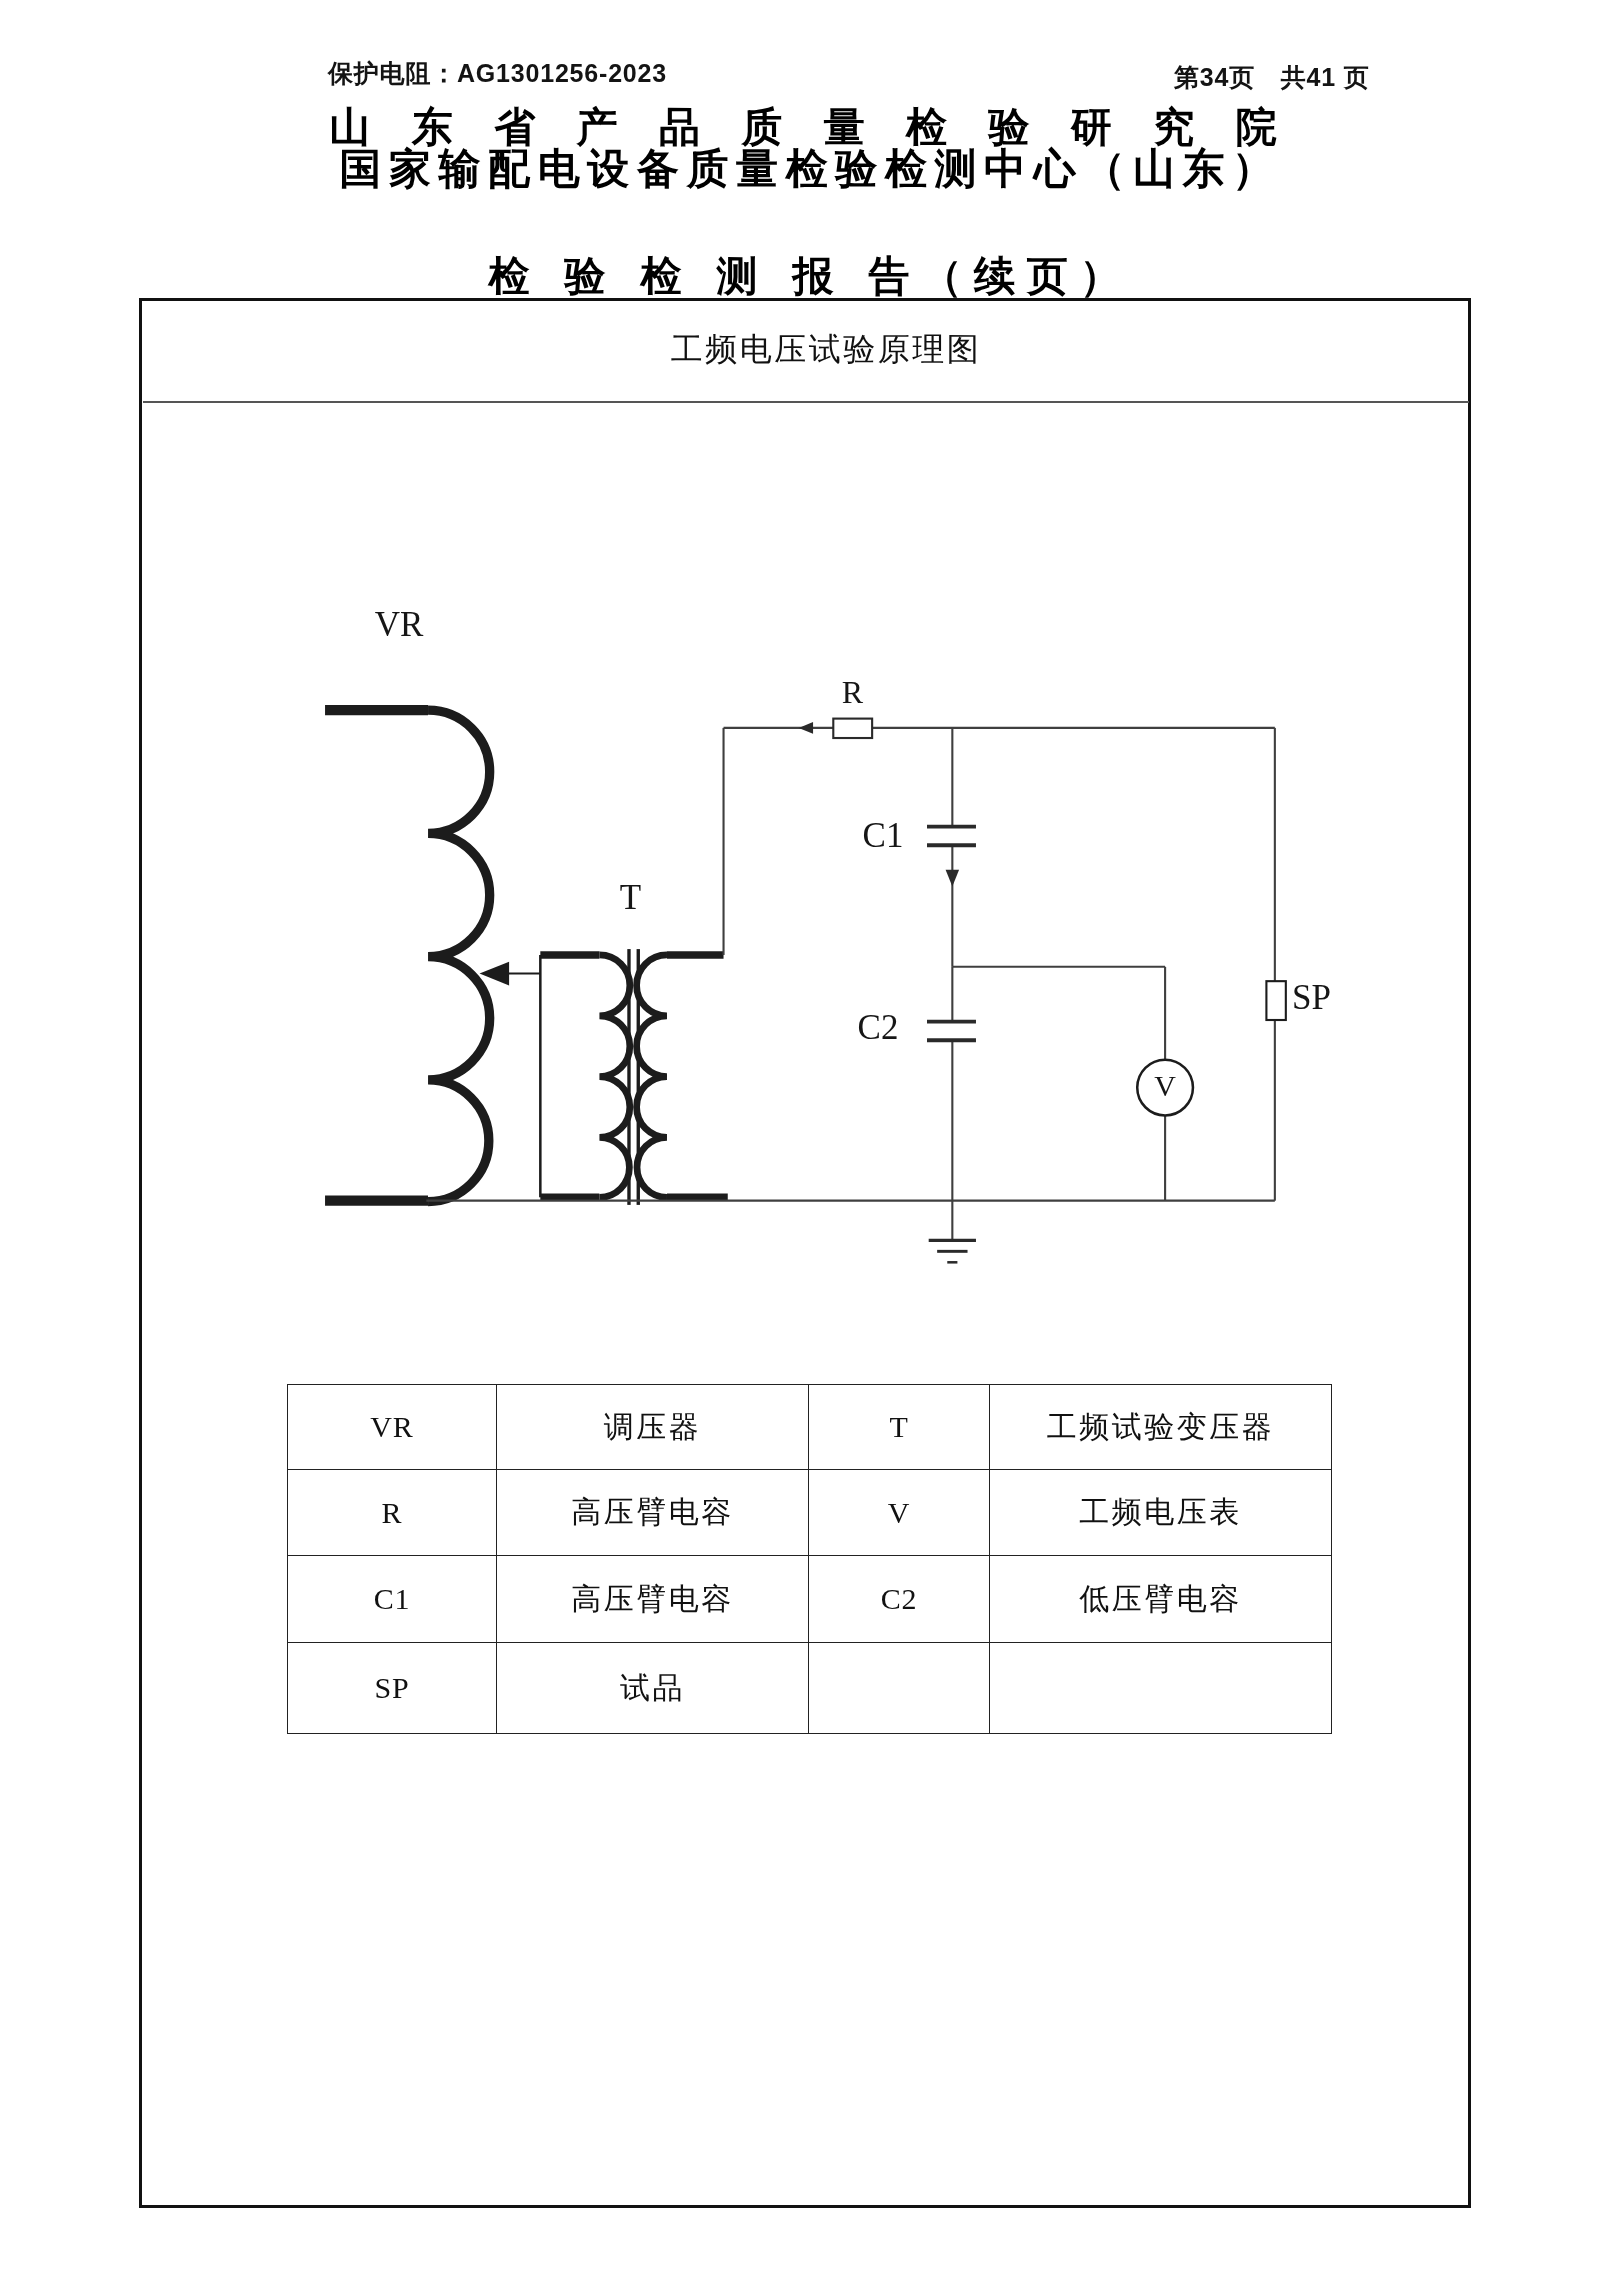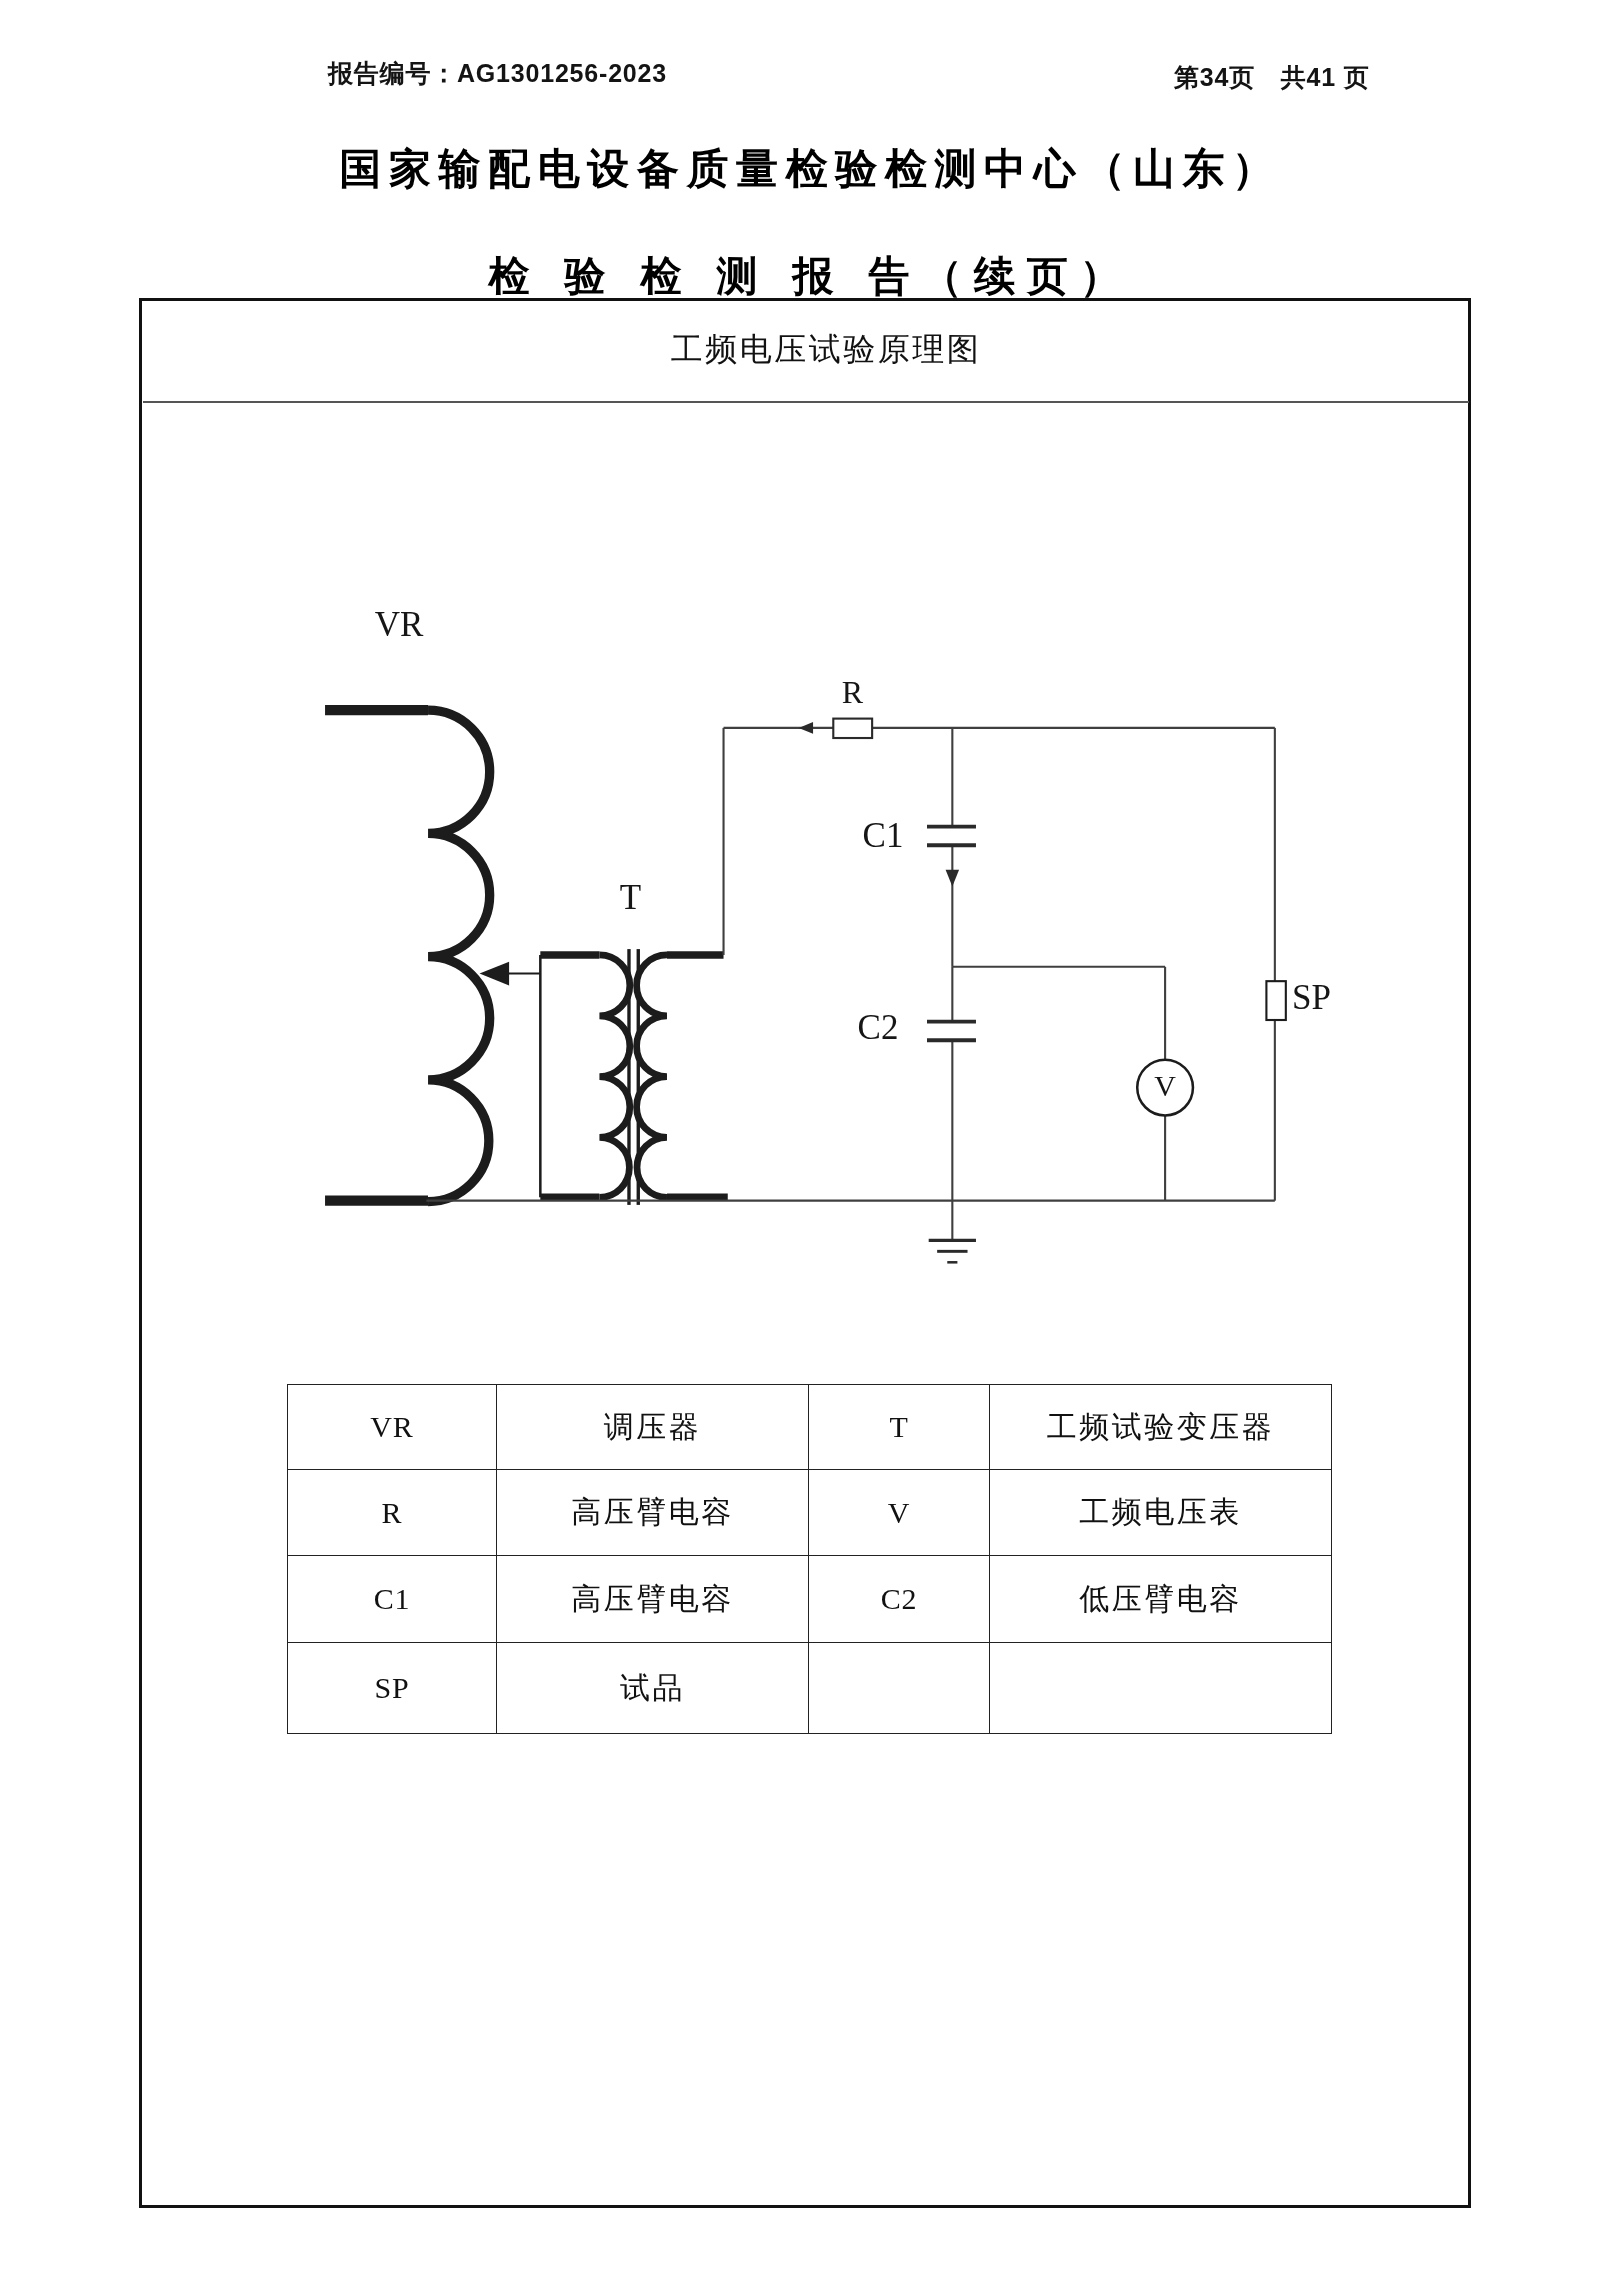--- a/index.html
+++ b/index.html
@@ -35,24 +35,25 @@
     font-family:"Liberation Serif","DejaVu Serif",serif;font-size:30px;color:#111;
     letter-spacing:2.5px;padding:0;}
   .legend td.sym{letter-spacing:0.8px;}
 </style>
 </head>
 <body>
 
 <div id="page">
 
   <div class="abs hdr" style="left:328px;top:57px;">
-    <span>报告编号：</span><span>AG1301256-2023</span>
+    <span>保护电阻：</span><span>AG1301256-2023</span>
   </div>
   <div class="abs hdr" style="left:1174px;top:61px;">第34页　共41 页</div>
 
+  <div class="abs title-line t1" style="top:100px;">山 东 省 产 品 质 量 检 验 研 究 院</div>
   <div class="abs title-line t2" style="top:141px;">国家输配电设备质量检验检测中心（山东）</div>
   <div class="abs title-line t3" style="top:209px;">检 验 检 测 报 告（续页）</div>
 
   <div class="abs frame"></div>
   <div class="abs diag-title-band">
     <span class="diag-title">工频电压试验原理图</span>
   </div>
   <div class="abs band-sep"></div>
 
   <svg id="circuit" class="abs" viewBox="0 0 1920 2705">

